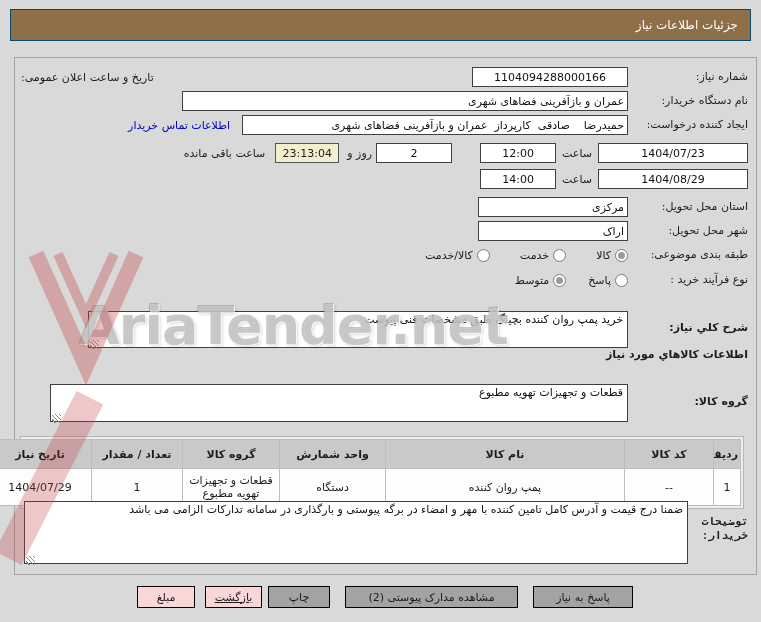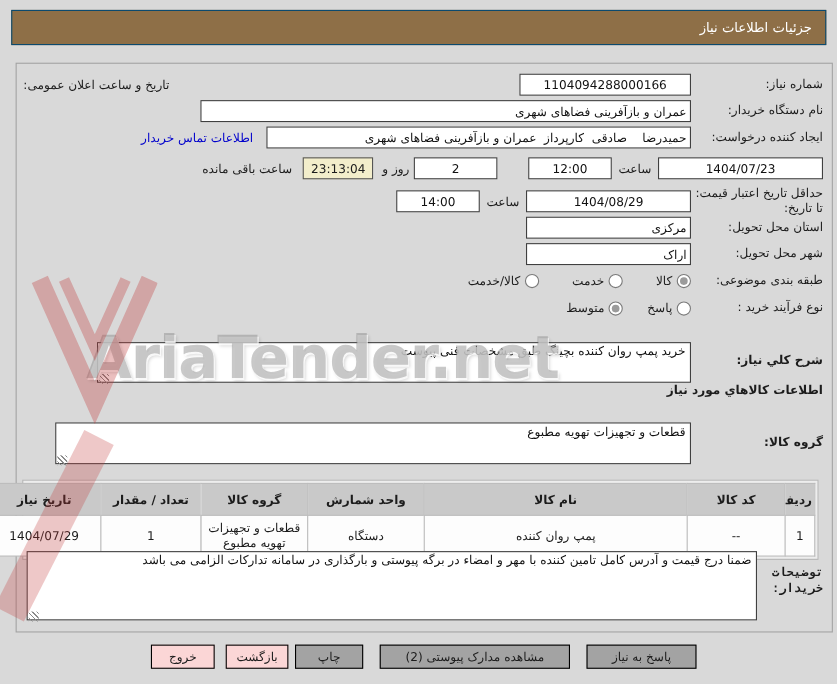--- a/index.html
+++ b/index.html
@@ -123,21 +123,20 @@
     <input class="inp center ltr" style="width: 142px;" readonly="" value="1404/07/23">
     <span class="small-lbl">ساعت</span>
     <input class="inp center ltr" style="width: 68px;" readonly="" value="12:00">
     <input class="inp center ltr" style="width: 68px; margin-right: 28px;" readonly="" value="2">
     <span class="small-lbl" style="margin:0 4px;">روز و</span>
     <span class="countdown ltr">23:13:04</span>
     <span class="small-lbl">ساعت باقی مانده</span>
   </div>
 
   <div class="row" style="top:111px;">
-    <span class="lbl">حداقل تاریخ اعتبار قیمت: تا تاریخ:</span>
     <input class="inp center ltr" style="width: 142px;" readonly="" value="1404/08/29">
     <span class="small-lbl">ساعت</span>
     <input class="inp center ltr" style="width: 68px;" readonly="" value="14:00">
   </div>
 
   <div class="row" style="top:139px;">
     <span class="lbl">استان محل تحویل:</span>
     <input class="inp" style="width: 142px;" readonly="" value="مرکزی">
   </div>
 
@@ -227,22 +226,22 @@
       <textarea class="ta" style="width: 664px; height: 63px;" readonly="">ضمنا درج قیمت و آدرس کامل تامین کننده با مهر و امضاء در برگه پیوستی و بارگذاری در سامانه تدارکات الزامی می باشد</textarea>
       <span class="grip"></span>
     </span>
   </div>
 
 </div>
 
 <div class="btn btn-green" style="left:533px;width:100px;">پاسخ به نیاز</div>
 <div class="btn btn-green" style="left:345px;width:173px;">مشاهده مدارک پیوستی (2)</div>
 <div class="btn btn-green" style="left:268px;width:62px;">چاپ</div>
-<div class="btn btn-pink" style="left:205px;width:57px;">بازگشت</div>
-<div class="btn btn-pink" style="left:137px;width:58px;">خروج</div>
+<div class="btn btn-pink" style="left:205px;width:57px;text-decoration:underline;">بازگشت</div>
+<div class="btn btn-pink" style="left:137px;width:58px;">مبلغ</div>
 
 <div class="wm">
   <div class="wm-text">AriaTender.net</div>
   <svg class="wm-logo" width="115" height="175" viewBox="0 0 115 175">
     <path d="M8 8 L58 120 L108 8" fill="none" stroke="#c23b3b" stroke-width="16"></path>
     <path d="M30 8 L58 70 L86 8" fill="none" stroke="#c23b3b" stroke-width="10"></path>
   </svg>
   <div class="wm-ribbon"></div>
 </div>
 

